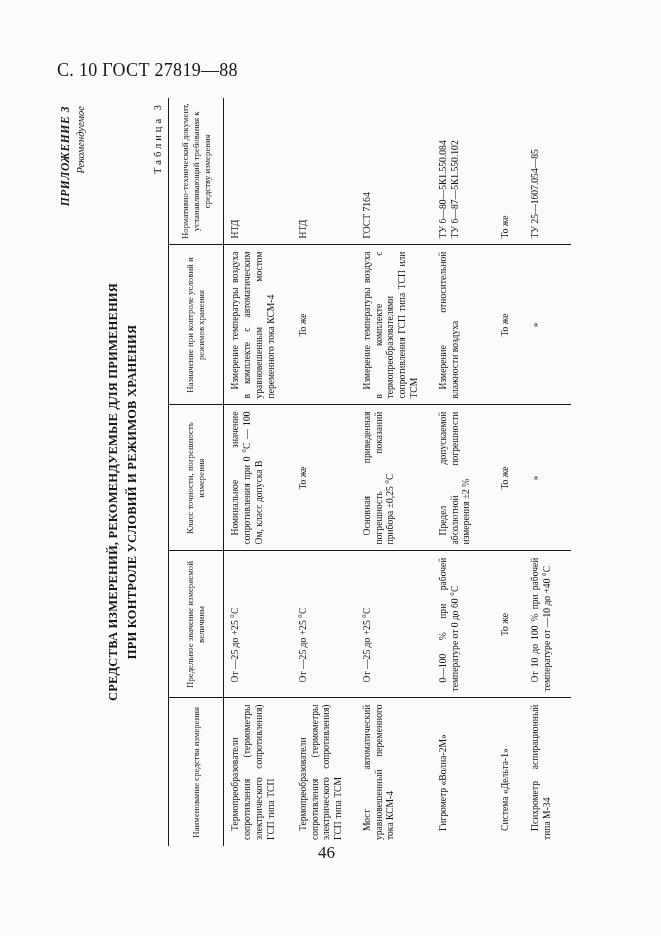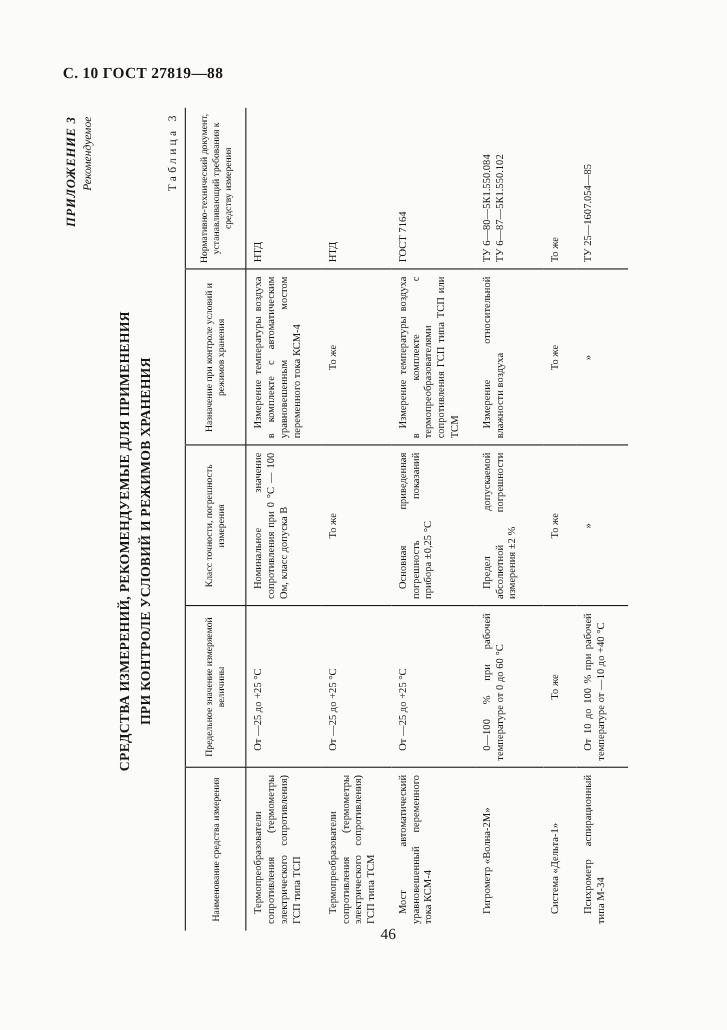--- a/index.html
+++ b/index.html
@@ -4,26 +4,25 @@
 <style>
   html,body{margin:0;padding:0;}
   body{
     width:661px;height:936px;position:relative;overflow:hidden;
     background:#fbfbf9;color:#181512;
     font-family:"Liberation Serif","DejaVu Serif",serif;
     -webkit-font-smoothing:antialiased;
   }
   .running-header{
     position:absolute;left:57px;top:60px;
-    font-size:14px;font-weight:bold;letter-spacing:.3px;
+    font-size:18px;font-weight:normal;letter-spacing:.3px;
   }
   .page-number{
     position:absolute;left:318px;top:843px;
-    font-size:14px;
-    margin-left:28px;
+    font-size:17px;
   }
   
   .sheet{
     position:absolute;left:48px;top:892px;width:800px;height:590px;
     transform:rotate(-90deg);transform-origin:0 0;
   }
   .appendix{
     text-align:right;padding:10px 14px 0 0;line-height:1.35;
   }
   .appendix .app-label{font-size:11.5px;font-weight:bold;font-style:italic;letter-spacing:.6px;}

